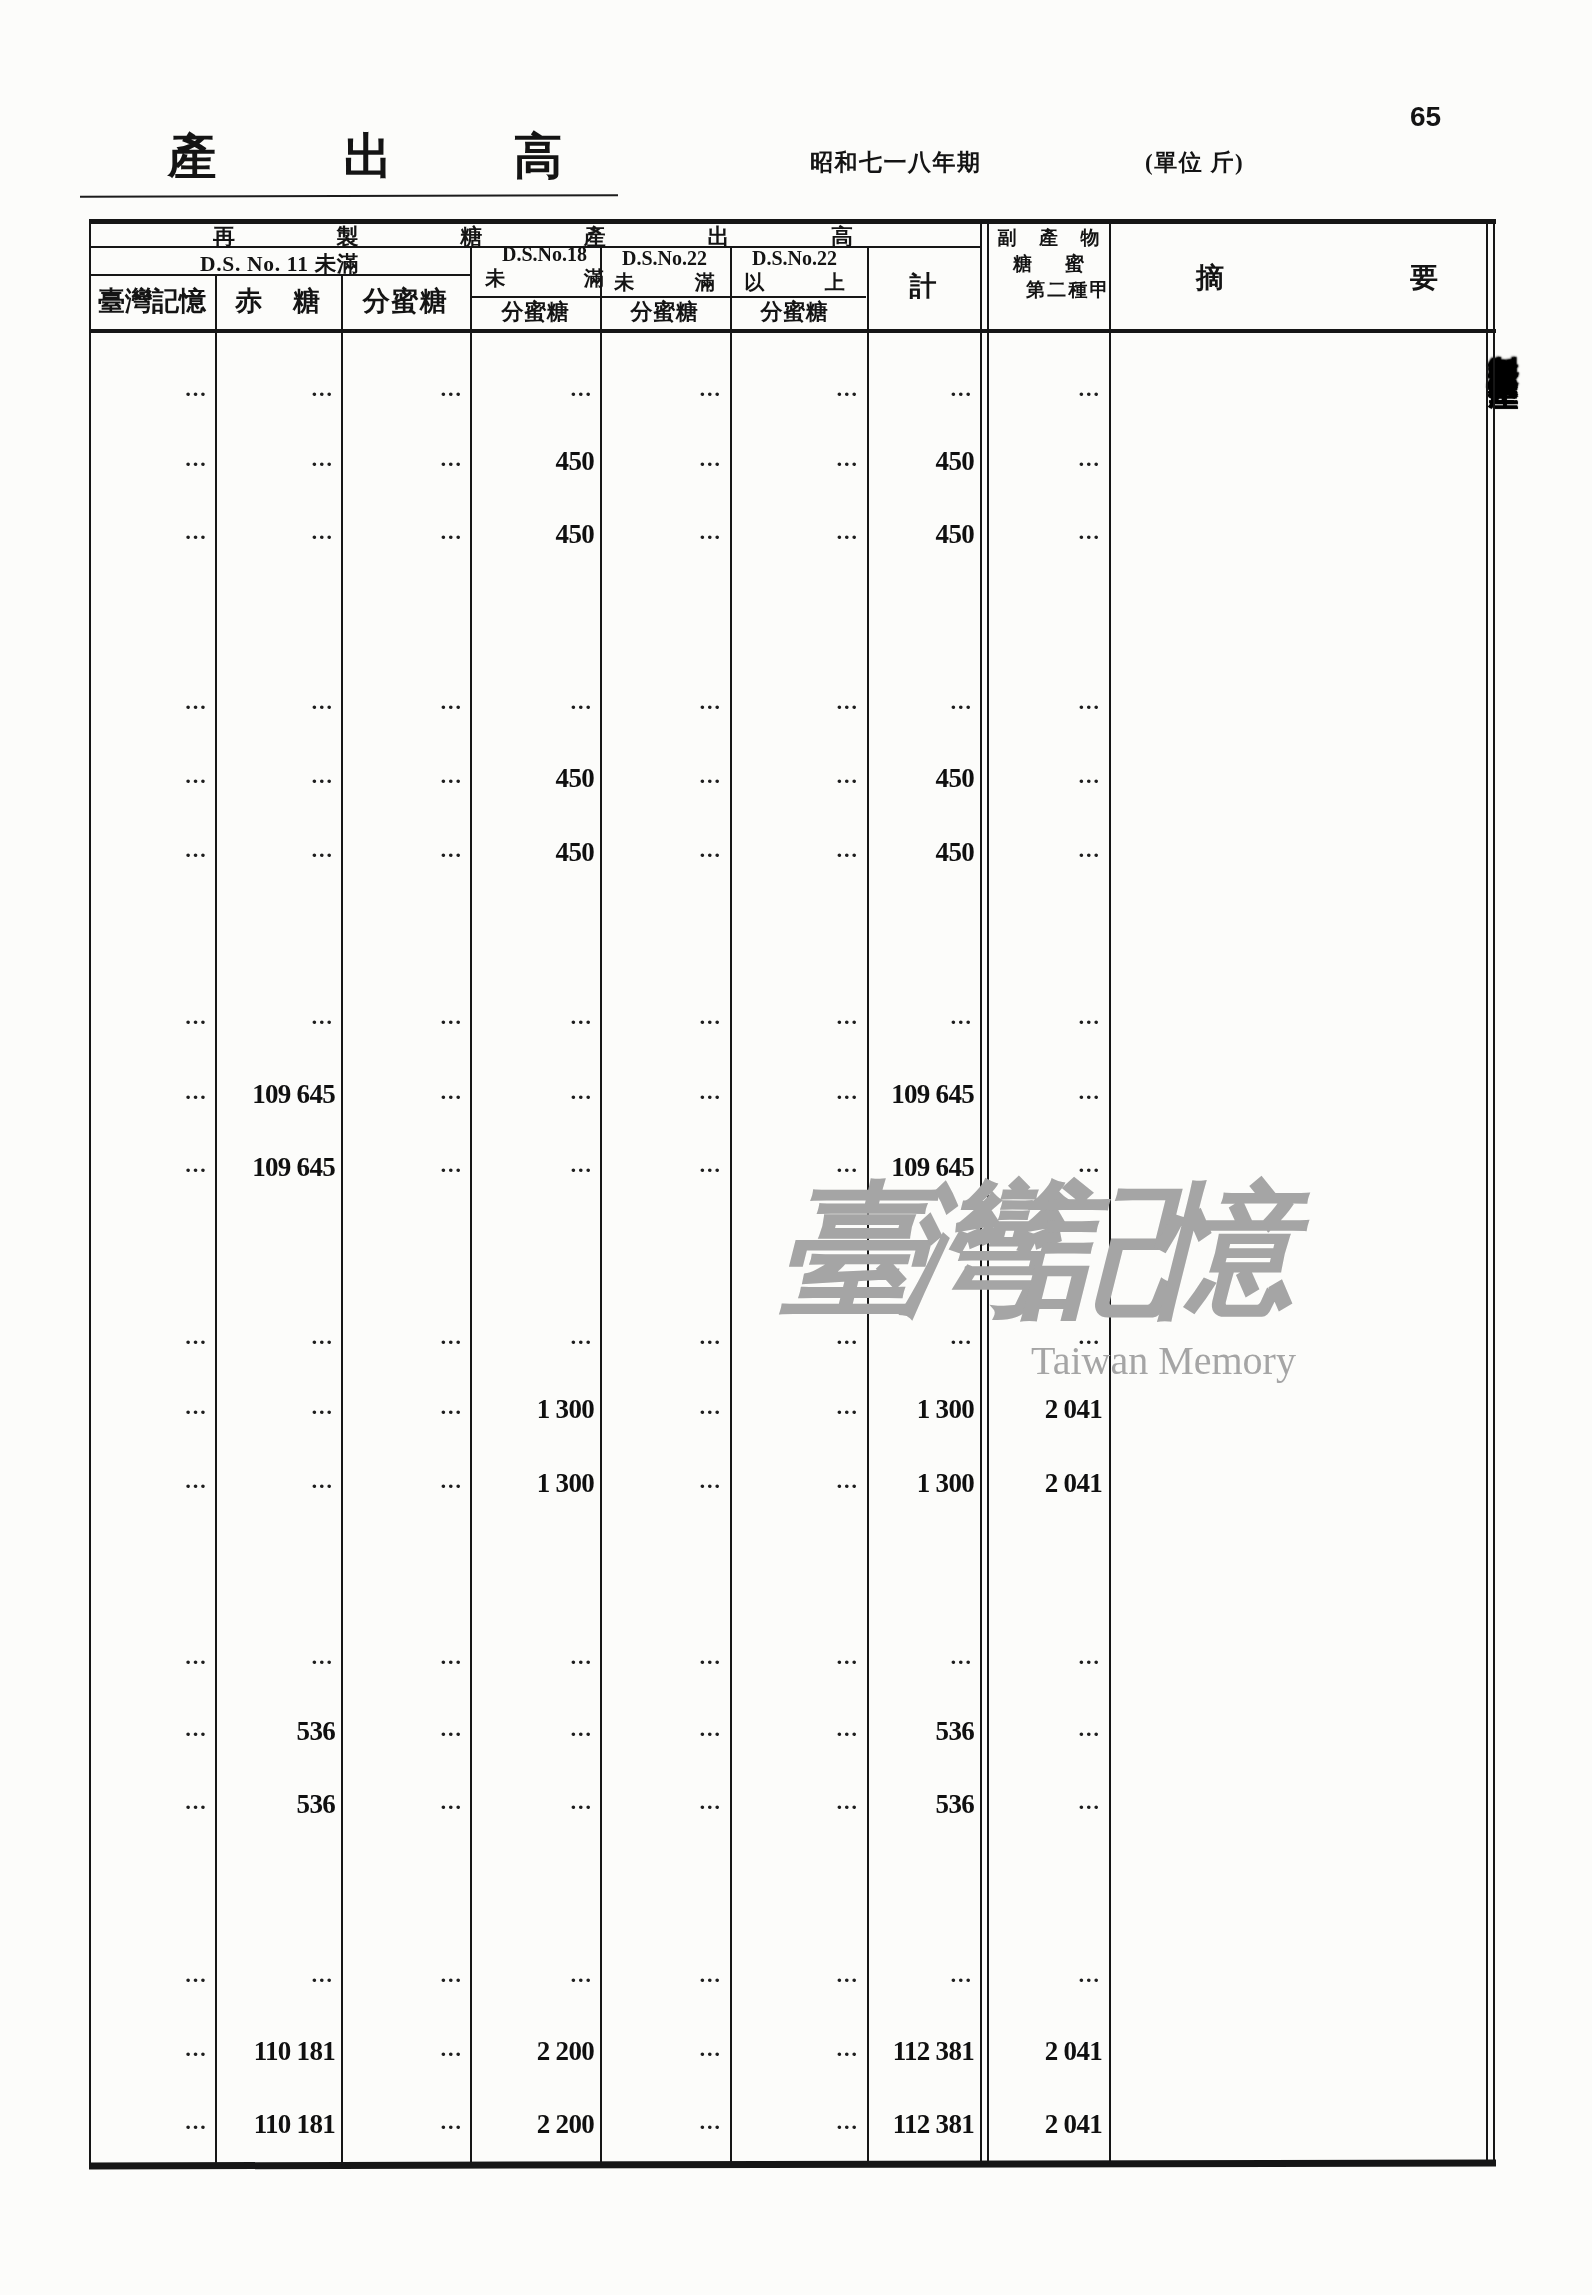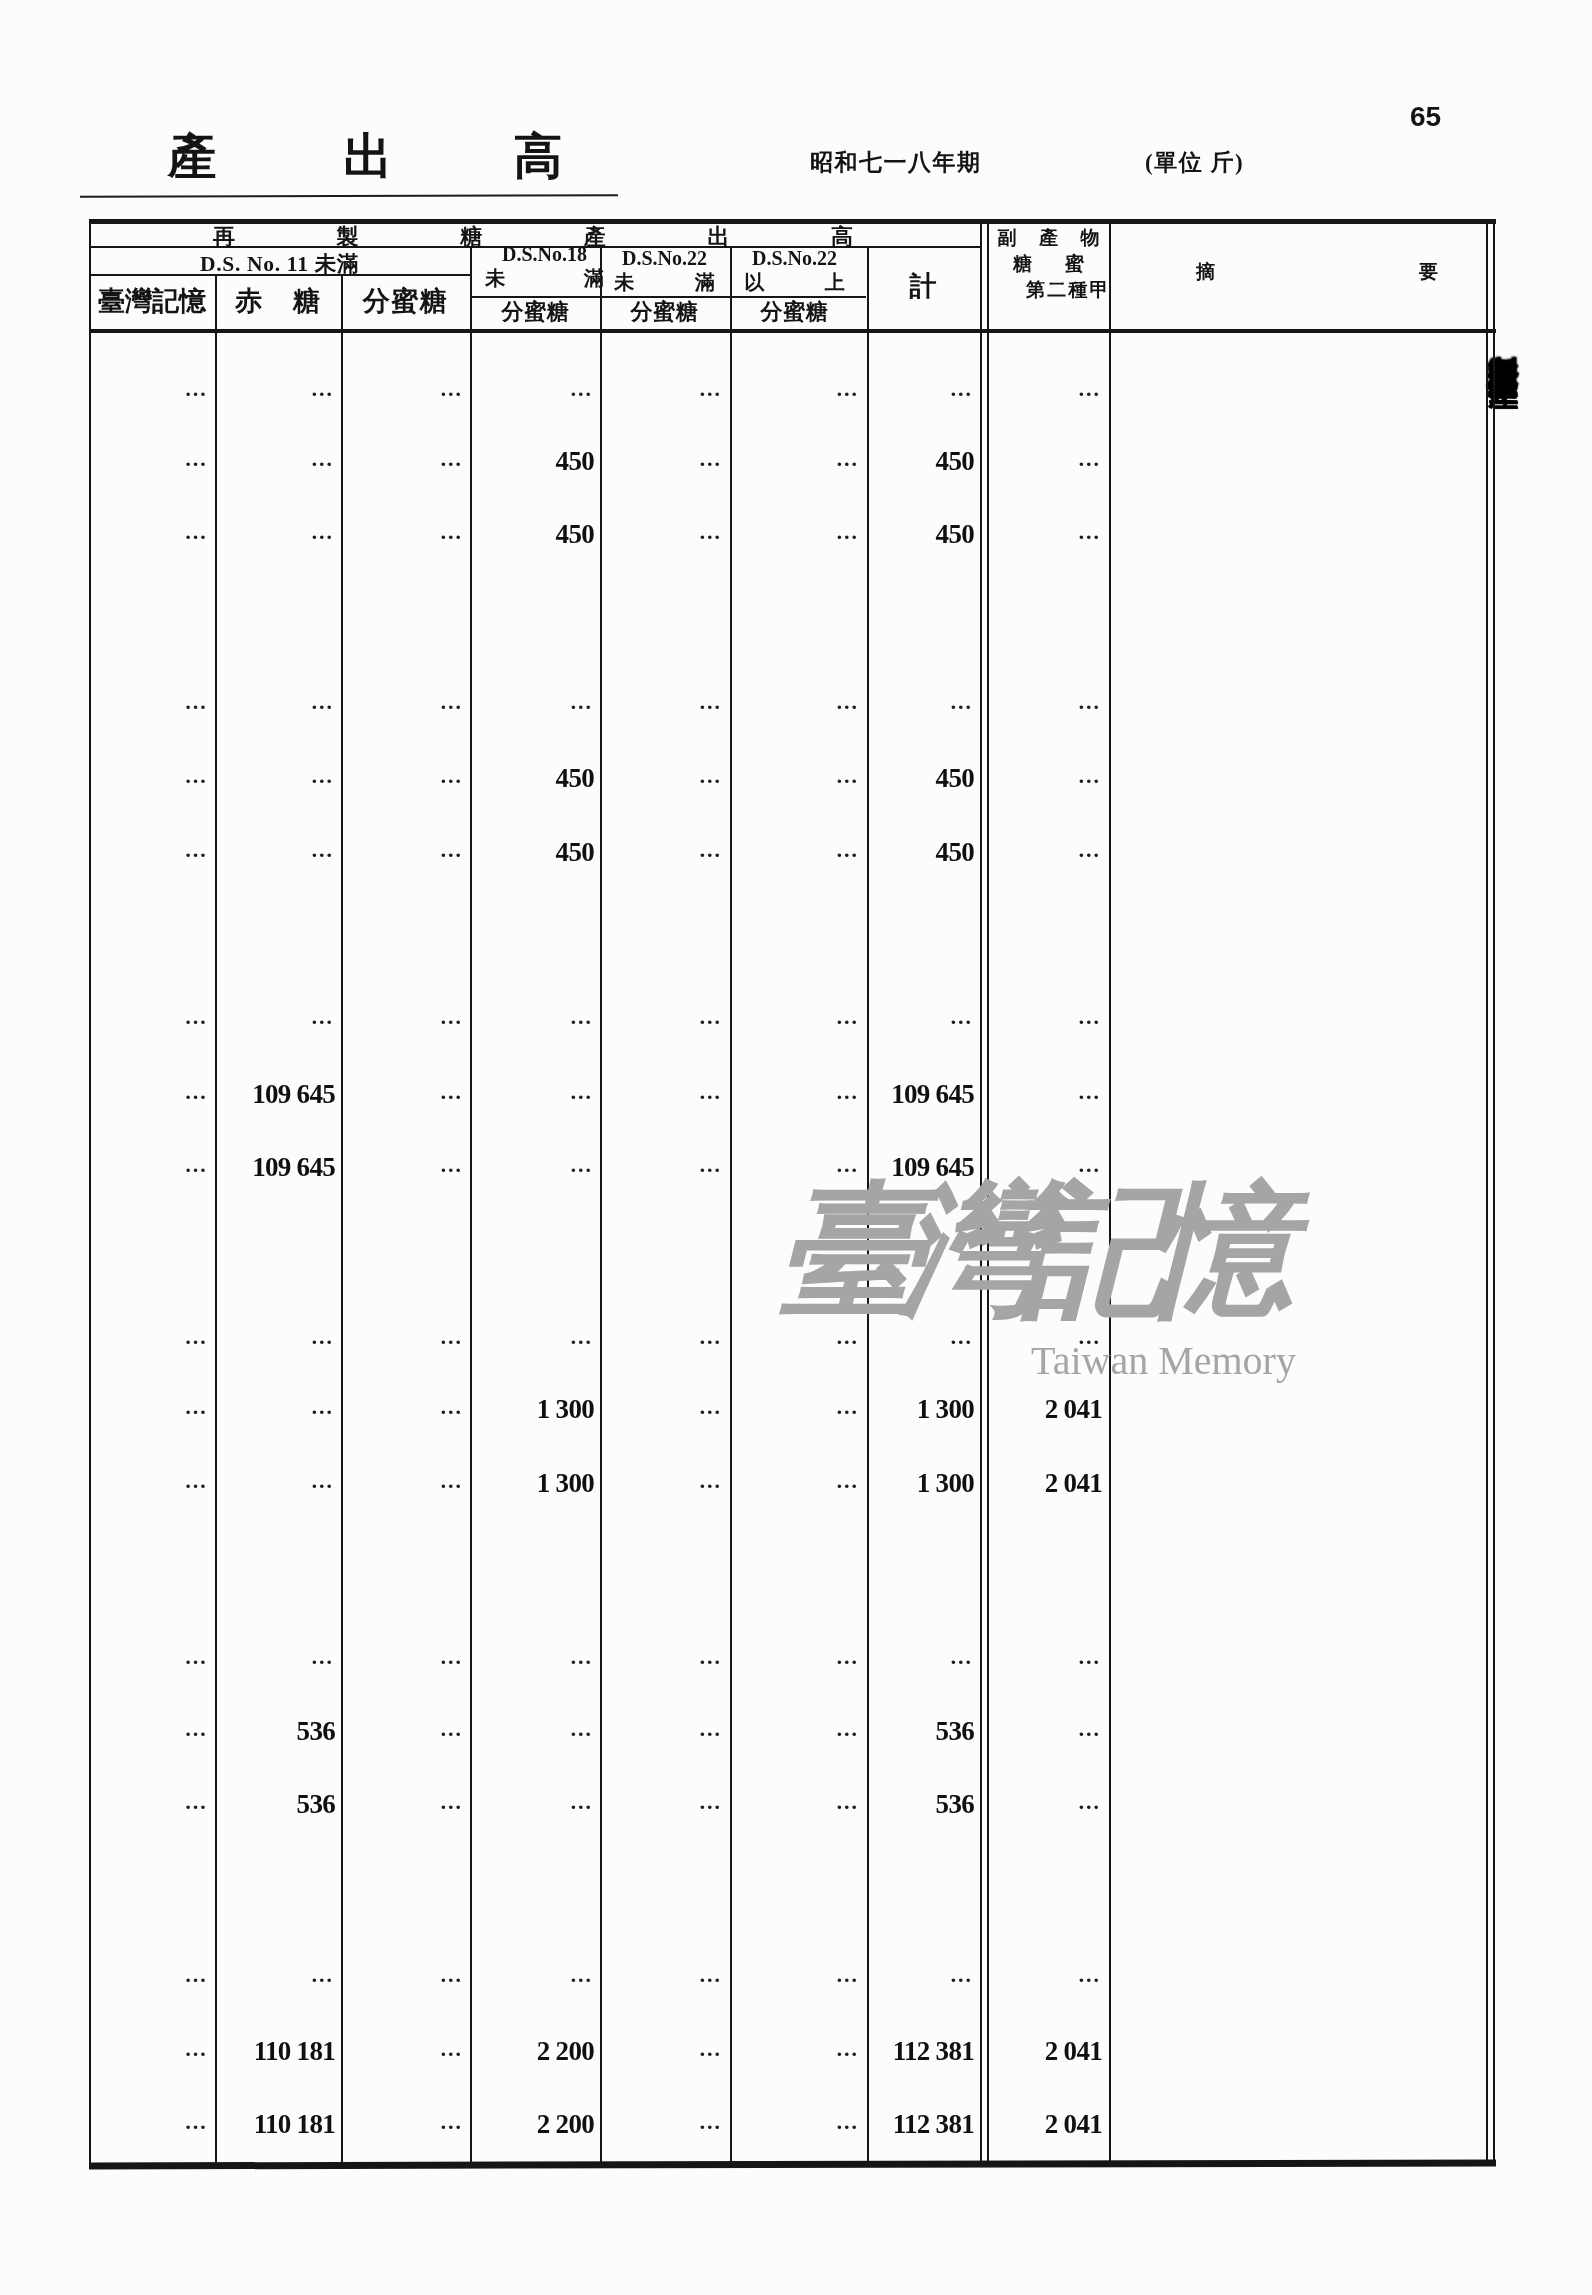--- a/index.html
+++ b/index.html
@@ -105,21 +105,21 @@
       <div class="ds-bottom jspread">以 上</div>
     </div>
     <div class="hz center" style="left:779px;top:49px;width:110px;font-size:27px">計</div>
 
     <div class="hz" style="left:901px;top:6px;width:117px">
       <div class="bp-line jspread" style="padding:0 7.4px">副 產 物</div>
       <div class="bp-line jspread" style="padding:0 23px">糖 蜜</div>
       <div class="bp-line center" style="letter-spacing:2.2px">第二種甲</div>
     </div>
 
-    <div class="hz jspread" style="left:1021px;top:40px;width:374px;font-size:19px;padding:0 46px 0 86px;box-sizing:border-box">摘 要</div>
+    <div class="hz jspread" style="left:1021px;top:40px;width:374px;font-size:28px;padding:0 46px 0 86px;box-sizing:border-box">摘 要</div>
 
     <div class="hz center sub-big" style="left:1.5px;top:64px;width:123px">臺灣記憶</div>
     <div class="hz jspread sub-big" style="left:127px;top:64px;width:123px;padding:0 19px;box-sizing:border-box">赤 糖</div>
     <div class="hz center sub-big" style="left:253px;top:64px;width:127px;letter-spacing:1.5px">分蜜糖</div>
     <div class="hz center sub-small" style="left:383px;top:78px;width:127px">分蜜糖</div>
     <div class="hz center sub-small" style="left:512px;top:78px;width:127px">分蜜糖</div>
     <div class="hz center sub-small" style="left:642px;top:78px;width:127px">分蜜糖</div>
 
     <div id="table-body">
         <span class="cell dots" style="top: 157px; left: -13.3px;">…</span>

